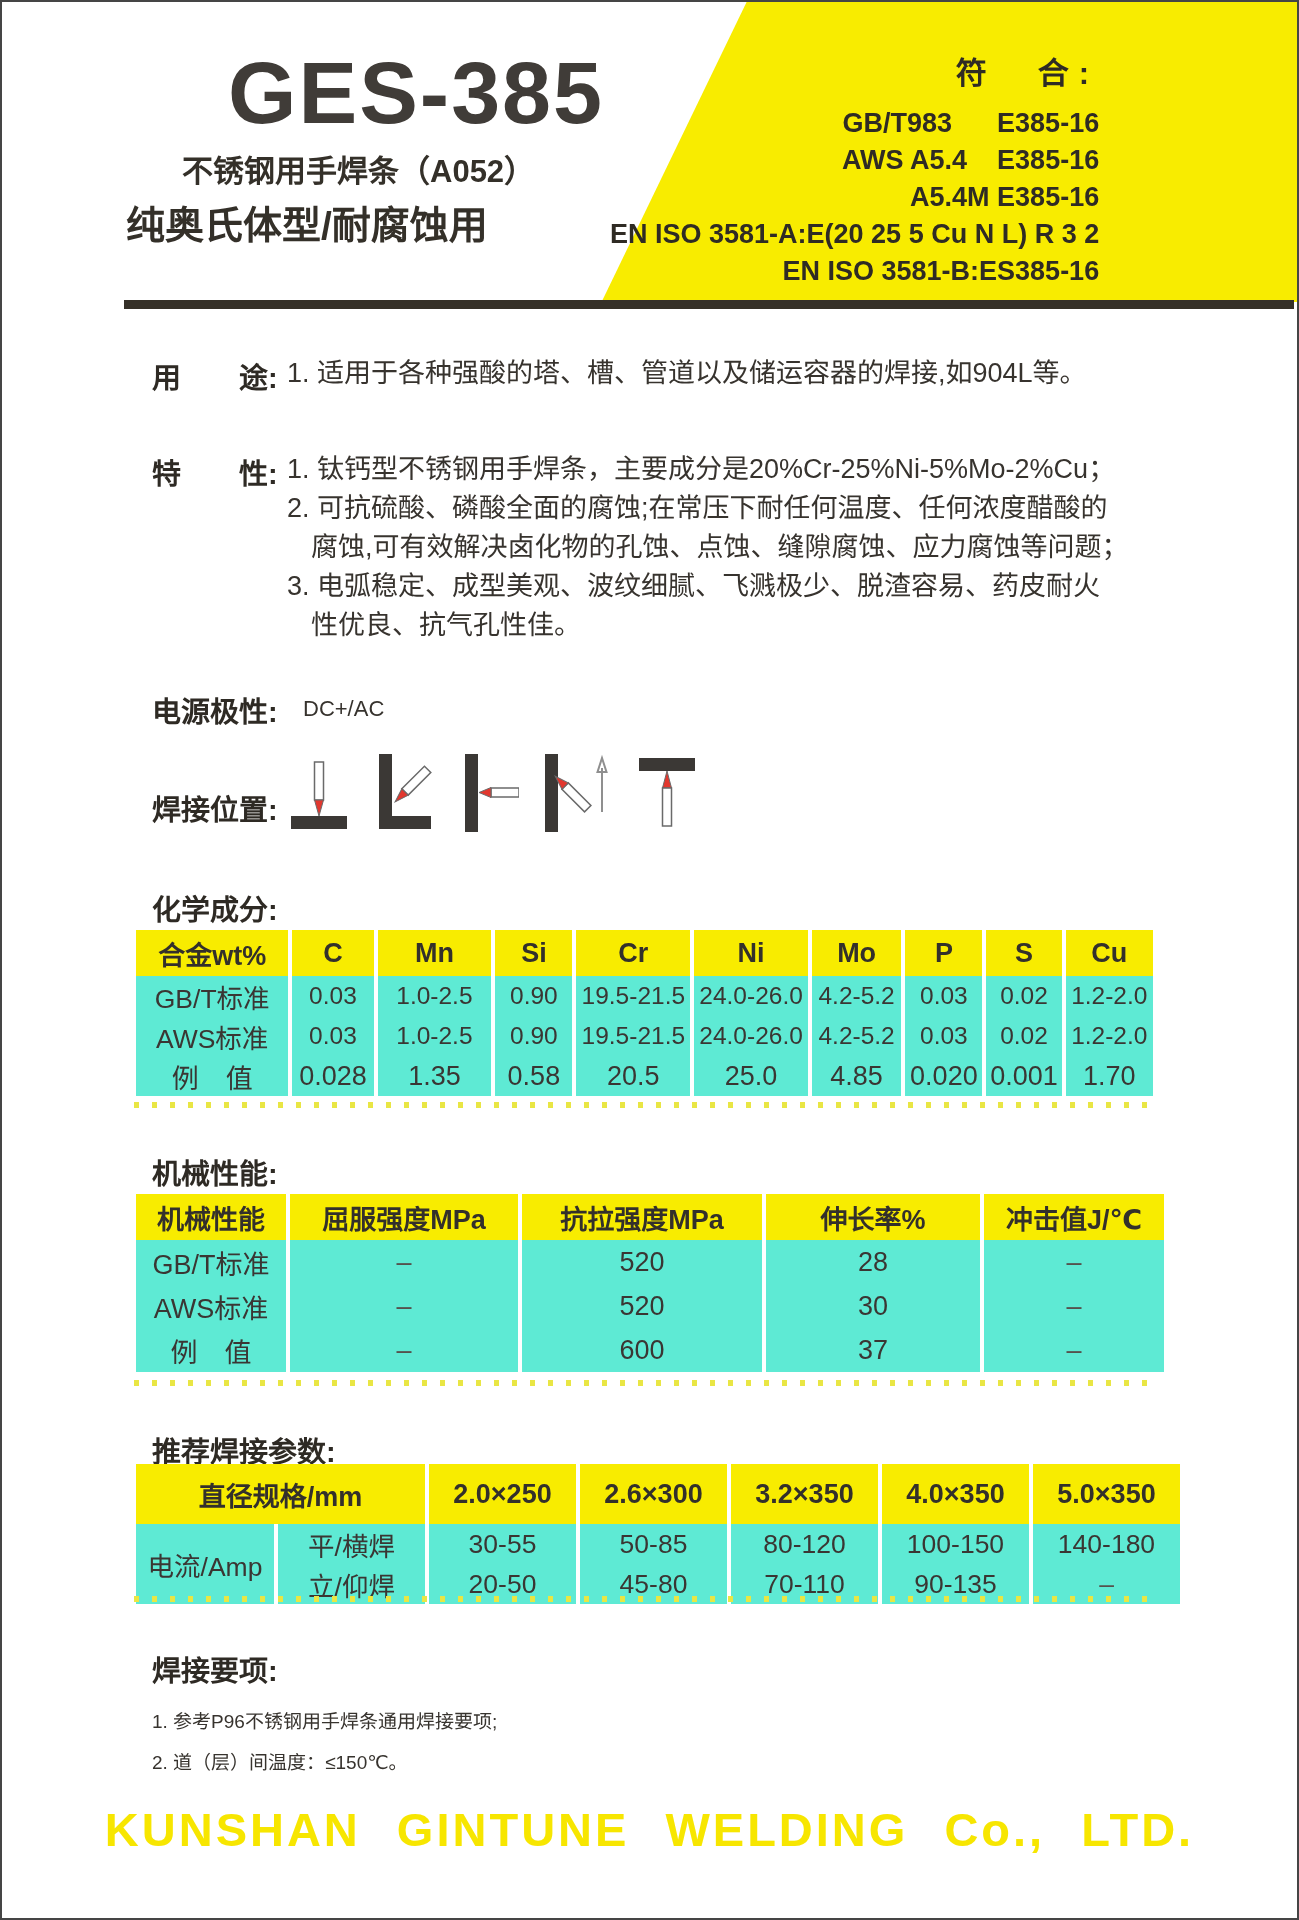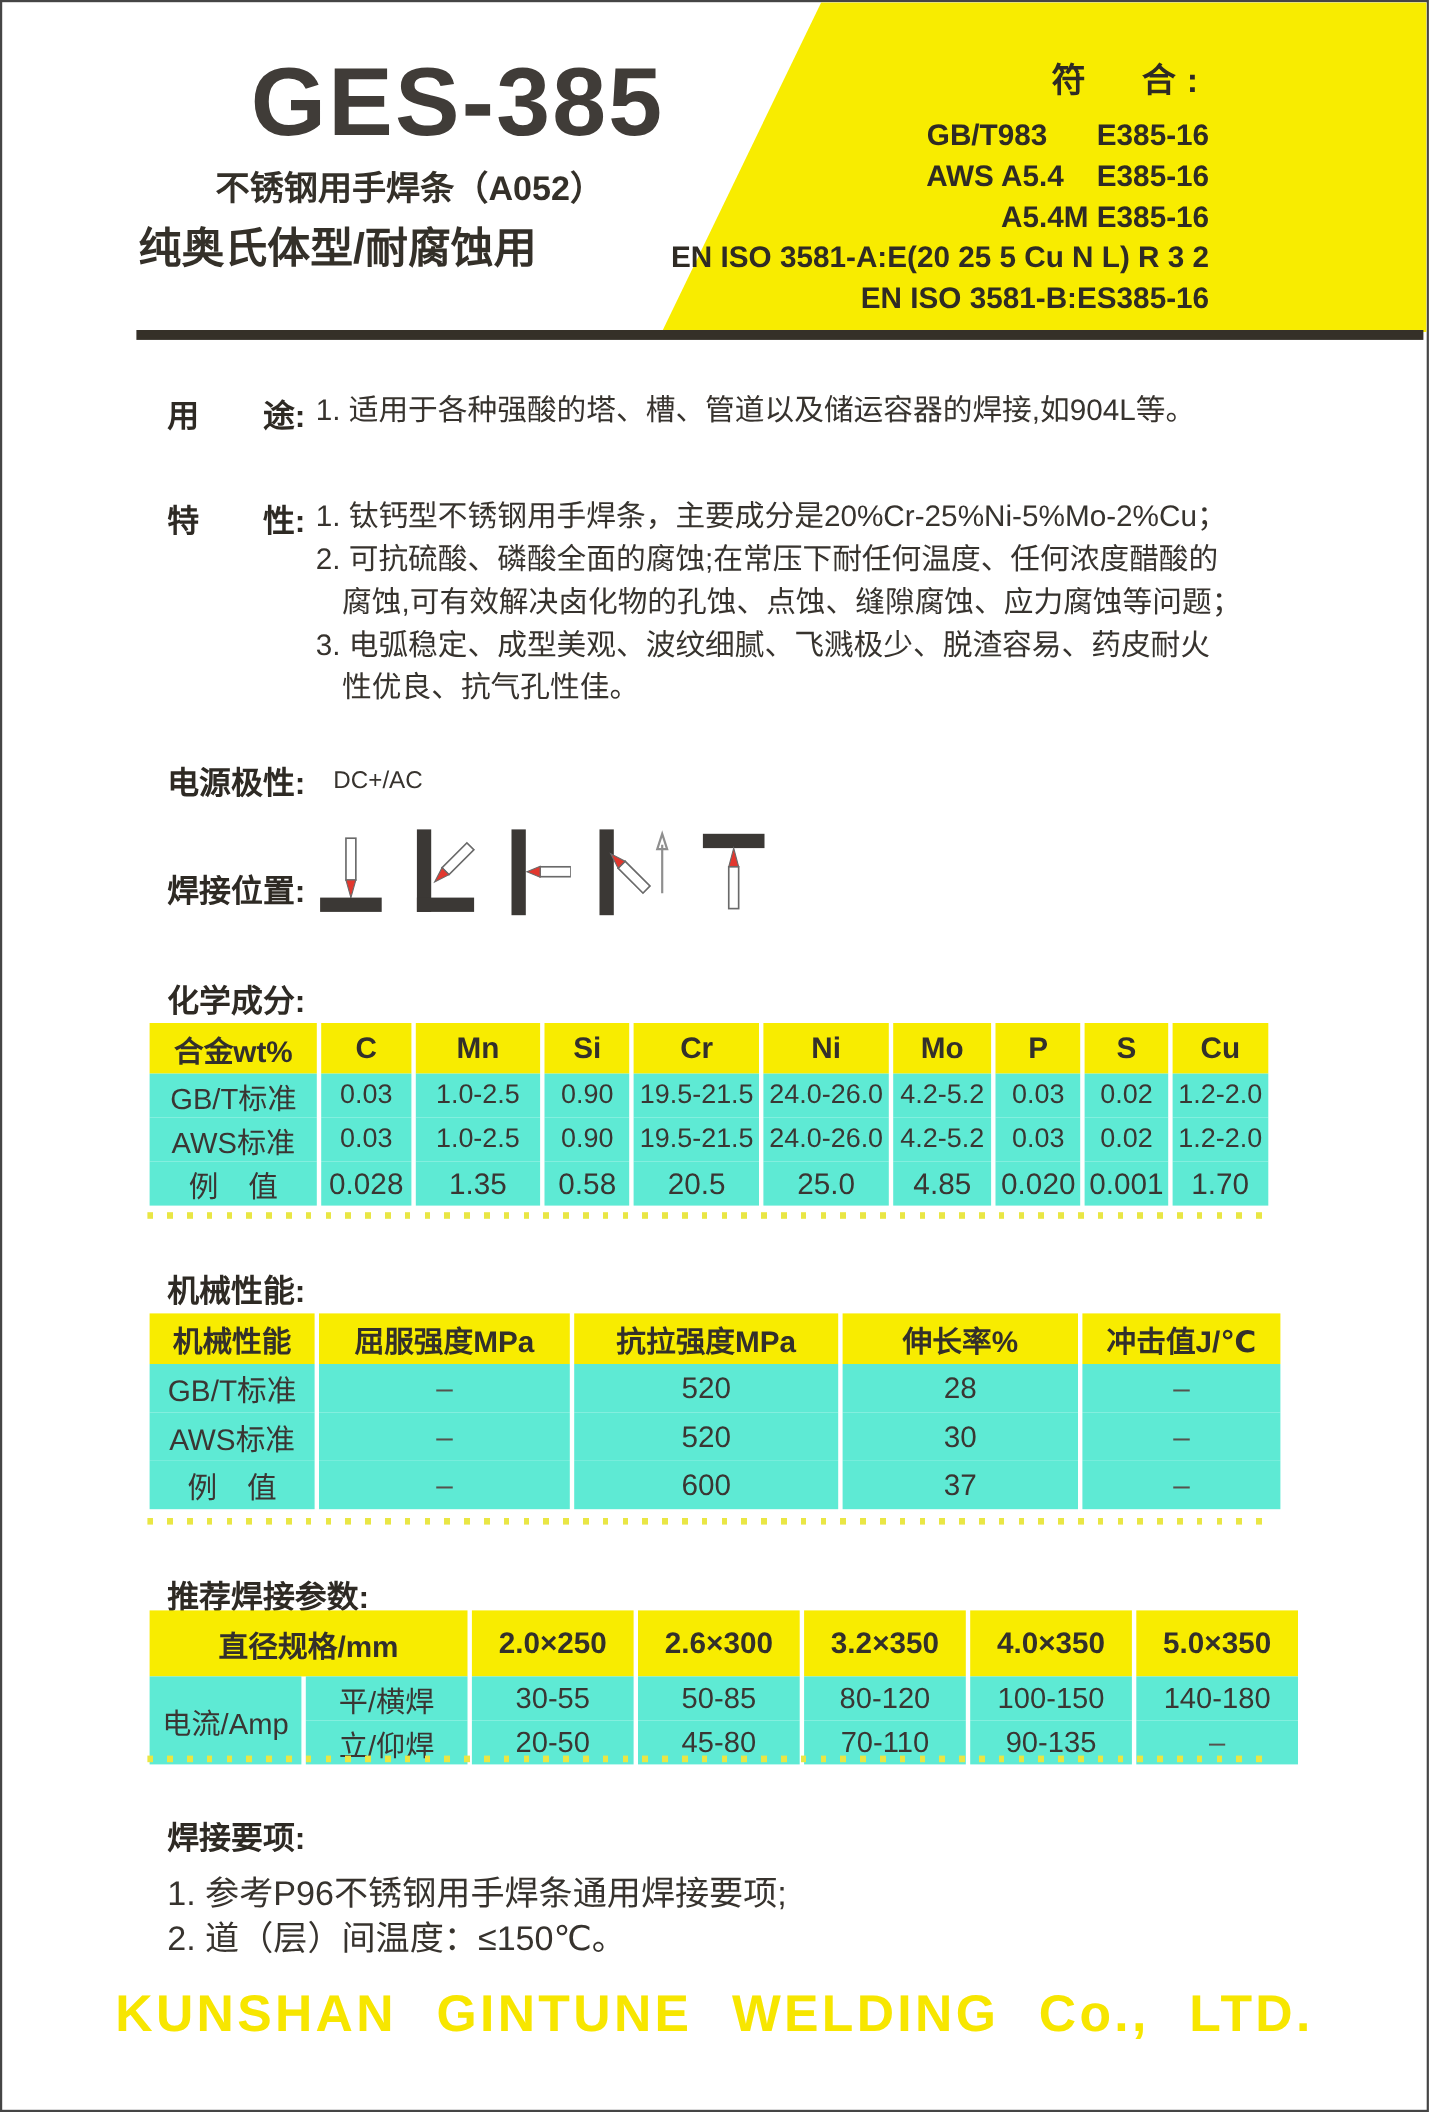--- a/index.html
+++ b/index.html
@@ -14,21 +14,21 @@
     position:absolute; left:0; top:0; right:0; height:300px;
     background:#F8EC00;
     clip-path:polygon(57.5% 0, 100% 0, 100% 100%, 46.3% 100%);
   }
   .title{
     position:absolute; left:226px; top:40px;
     font-size:88px; font-weight:bold; letter-spacing:2px; color:#403c38;
     white-space:nowrap;
   }
   .sub1{
-    position:absolute; left:194px; top:144px;
+    position:absolute; left:180px; top:144px;
     font-size:31px; font-weight:bold; color:#343029; white-space:nowrap;
   }
   .sub2{
     position:absolute; left:124px; top:192px;
     font-size:39px; font-weight:bold; color:#343029; white-space:nowrap;
   }
   .standards{position:absolute; left:608px; top:46px; color:#2f2b24;text-align:right;}
   .std-h{font-size:31px; font-weight:bold; letter-spacing:10px; margin-bottom:12px;}
   .std-line{font-size:27px; font-weight:bold; line-height:37px; white-space:pre;}
   .rule{
@@ -82,21 +82,21 @@
   }
   .dots1{top:1100px;}
   .dots2{top:1378px;}
   .dots3{top:1594px;}
   .chem-label{top:884px;}
   .mech-label{top:1148px;}
   .params-label{top:1426px;}
   
   .sec-notes{position:absolute; left:150px; top:1645px;}
   .notes-lbl{font-size:29px; font-weight:bold; color:#2e2a24; margin-bottom:12px;}
-  .note-line{font-size:31px; line-height:41px; color:#37332e; white-space:nowrap;}
+  .note-line{font-size:19px; line-height:41px; color:#37332e; white-space:nowrap;}
   .footer{
     position:absolute; left:0; right:0; top:1800px; text-align:center;
     font-size:47px; font-weight:bold; color:#F7E600;
     letter-spacing:3px; word-spacing:20px; white-space:nowrap;
   }
 </style>
 </head>
 <body>
 
 <div class="page">

